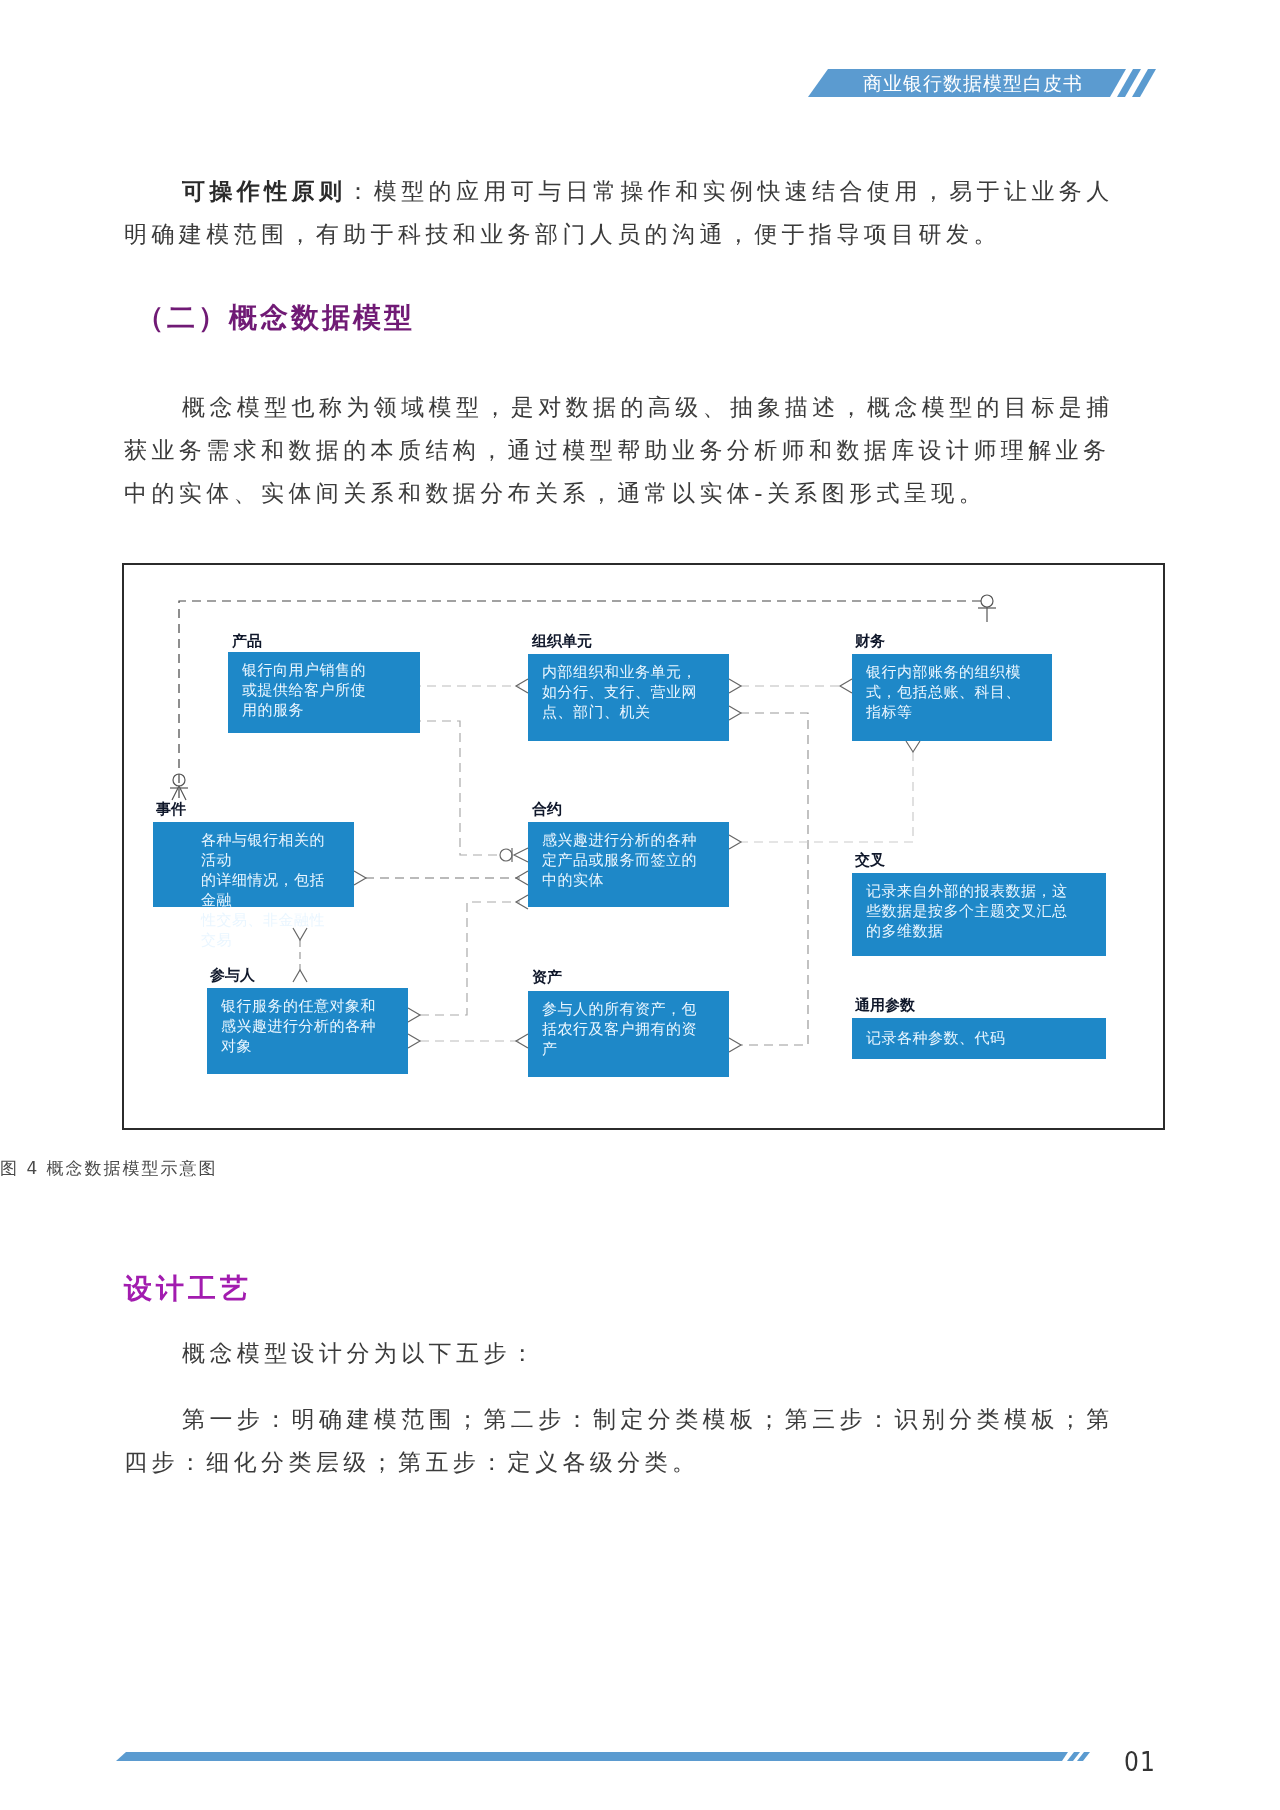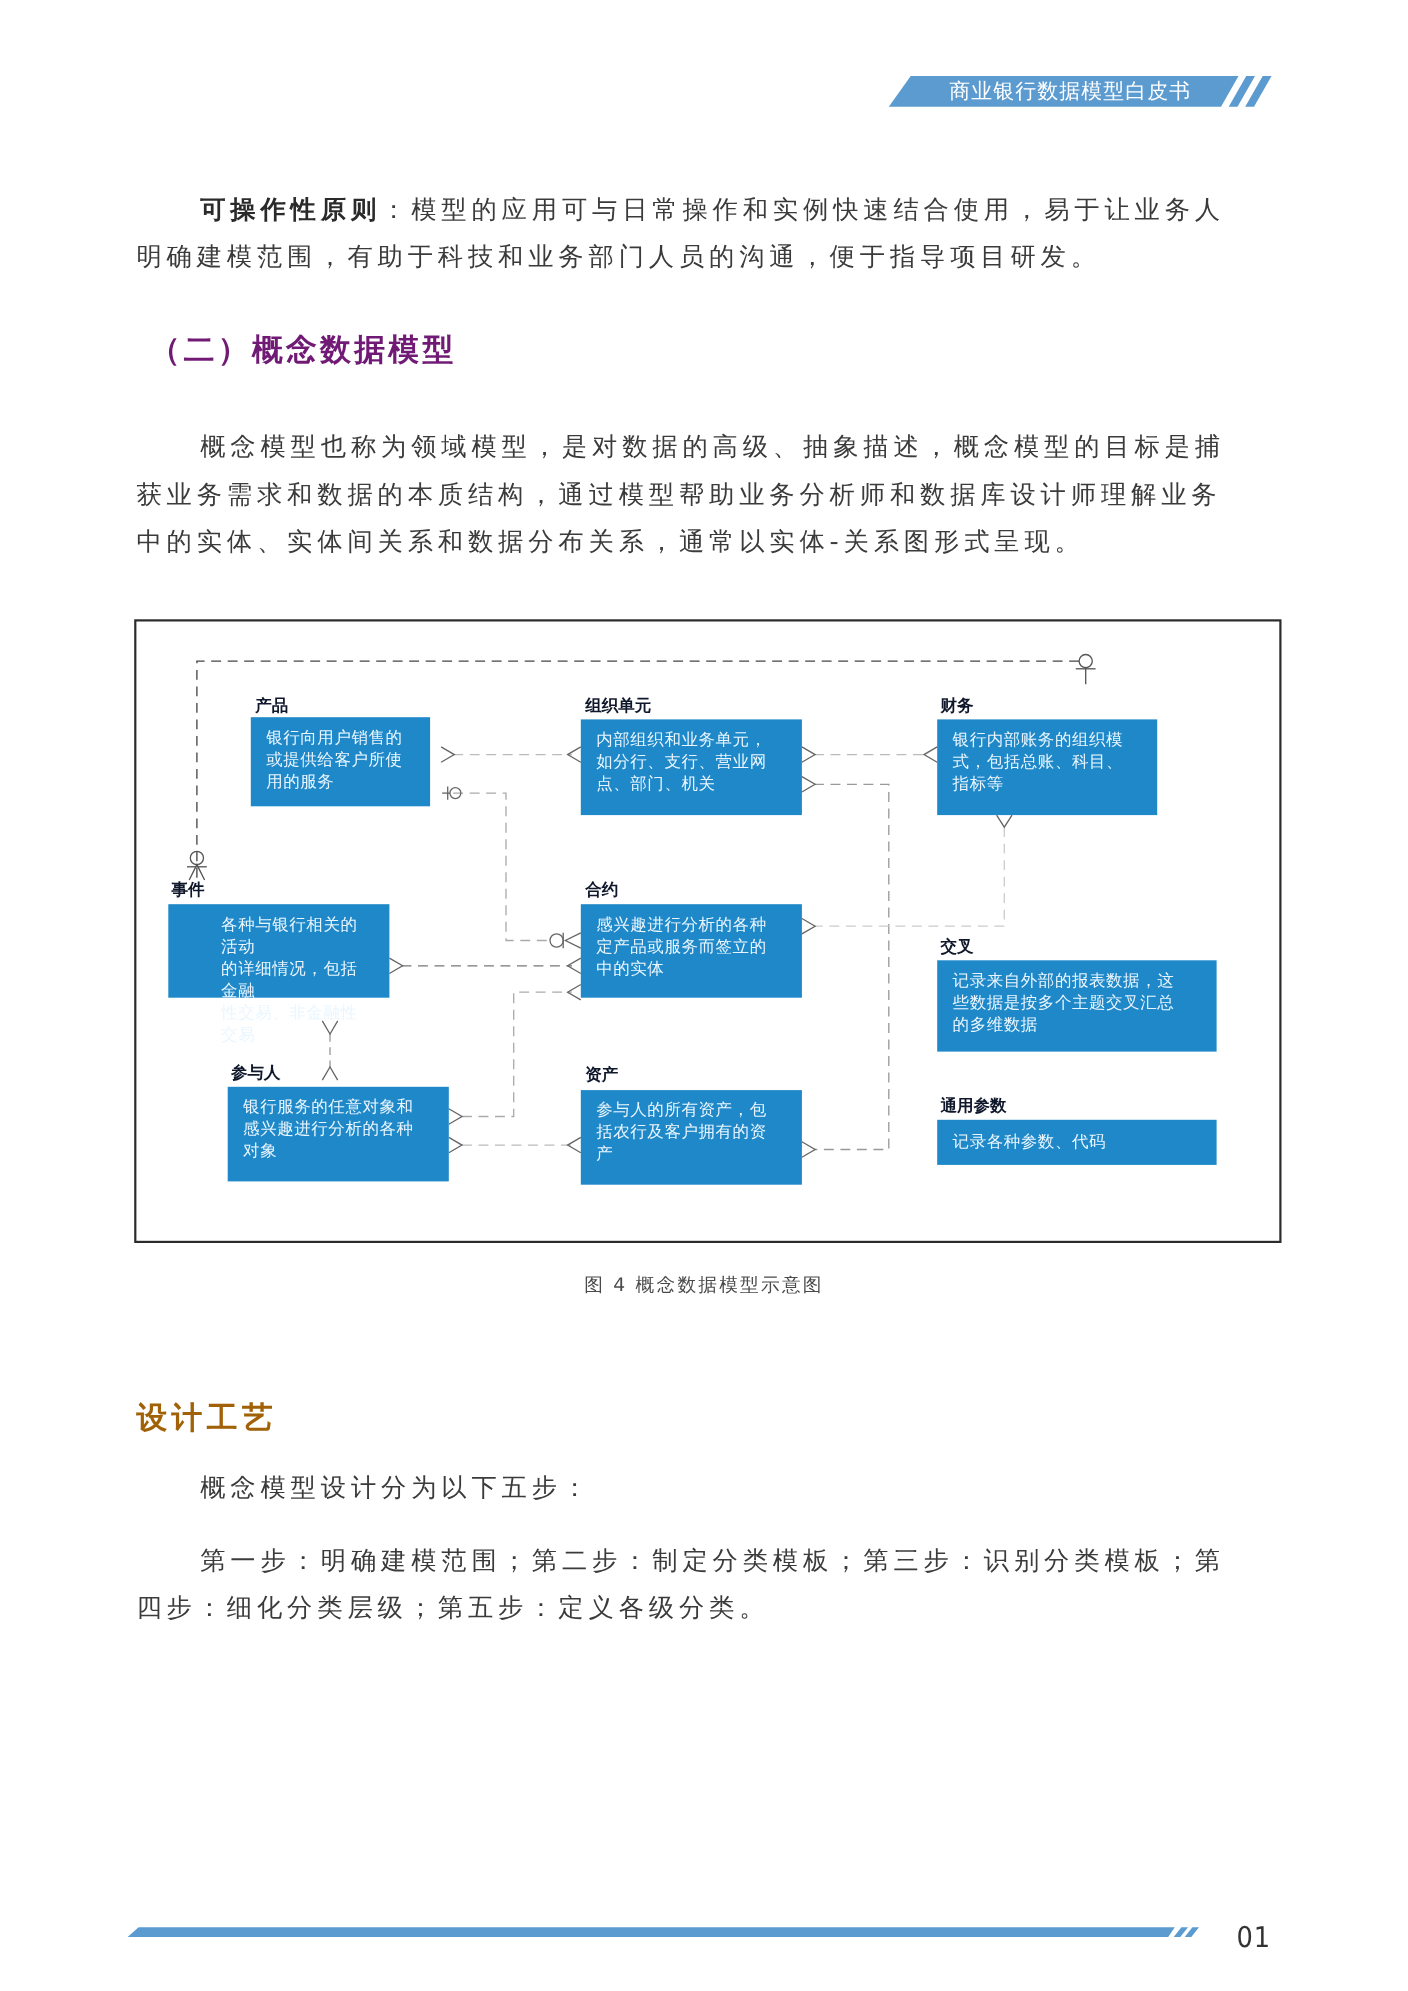--- a/index.html
+++ b/index.html
@@ -22,25 +22,25 @@
                    color:#701a75; letter-spacing:3px; }
 
   
   .frame { position:absolute; left:122px; top:563px; width:1043px; height:567px;
            border:2px solid #2b2b2b; box-sizing:border-box; }
   .ent-label { position:absolute; font-size:15px; font-weight:bold; color:#0f172a; }
   .ent-box { position:absolute; background:#1e88c8; color:#eaf6ff; font-size:15px; line-height:20px;
              padding:8px 14px 0 14px; box-sizing:border-box; letter-spacing:0.5px; }
   .diagram-svg { position:absolute; left:0; top:0; }
 
-  .caption { position:absolute; left:0; width:1280px; top:1157px; text-align:center;
+  .caption { position:absolute; left:0; width:1280px; top:1157px; text-align:left;
              font-size:17px; color:#4a4a4a; letter-spacing:2px; }
 
   .sub-title { position:absolute; left:124px; top:1270px; font-size:28px; font-weight:bold;
-               color:#a16207; letter-spacing:4px;text-align:right; }
+               color:#a21caf; letter-spacing:4px;text-align:right; }
 
   .footer-bar { position:absolute; left:116px; top:1750px; }
   .page-num { position:absolute; left:1124px; top:1747px; font-size:26px; color:#333;
               font-family:"DejaVu Sans Condensed","DejaVu Sans",sans-serif; letter-spacing:1px; }
 </style>
 </head>
 <body>
 
 <div class="abs banner">
   <svg width="360" height="30">
@@ -113,21 +113,21 @@
     <path d="M408,1034 L420,1041 L408,1048" stroke="#666"></path>
     <path d="M528,1034 L516,1041 L528,1048" stroke="#666"></path>
 
     <line x1="300" y1="940" x2="300" y2="975" stroke="#999" stroke-dasharray="7,5"></line>
     <path d="M293,928 L300,940 L307,928" stroke="#666"></path>
     <path d="M293,982 L300,970 L307,982" stroke="#666"></path>
   </g>
 </svg>
 
 <div class="ent-label" style="left:232px;top:632px;">产品</div>
-<div class="ent-box" style="left:228px;top:652px;width:163px;height:81px;">
+<div class="ent-box" style="left:228px;top:652px;width:192px;height:81px;">
   <div>银行向用户销售的</div>
   <div>或提供给客户所使</div>
   <div>用的服务</div>
 </div>
 
 <div class="ent-label" style="left:532px;top:632px;">组织单元</div>
 <div class="ent-box" style="left:528px;top:654px;width:201px;height:87px;">
   <div>内部组织和业务单元，</div>
   <div>如分行、支行、营业网</div>
   <div>点、部门、机关</div>

